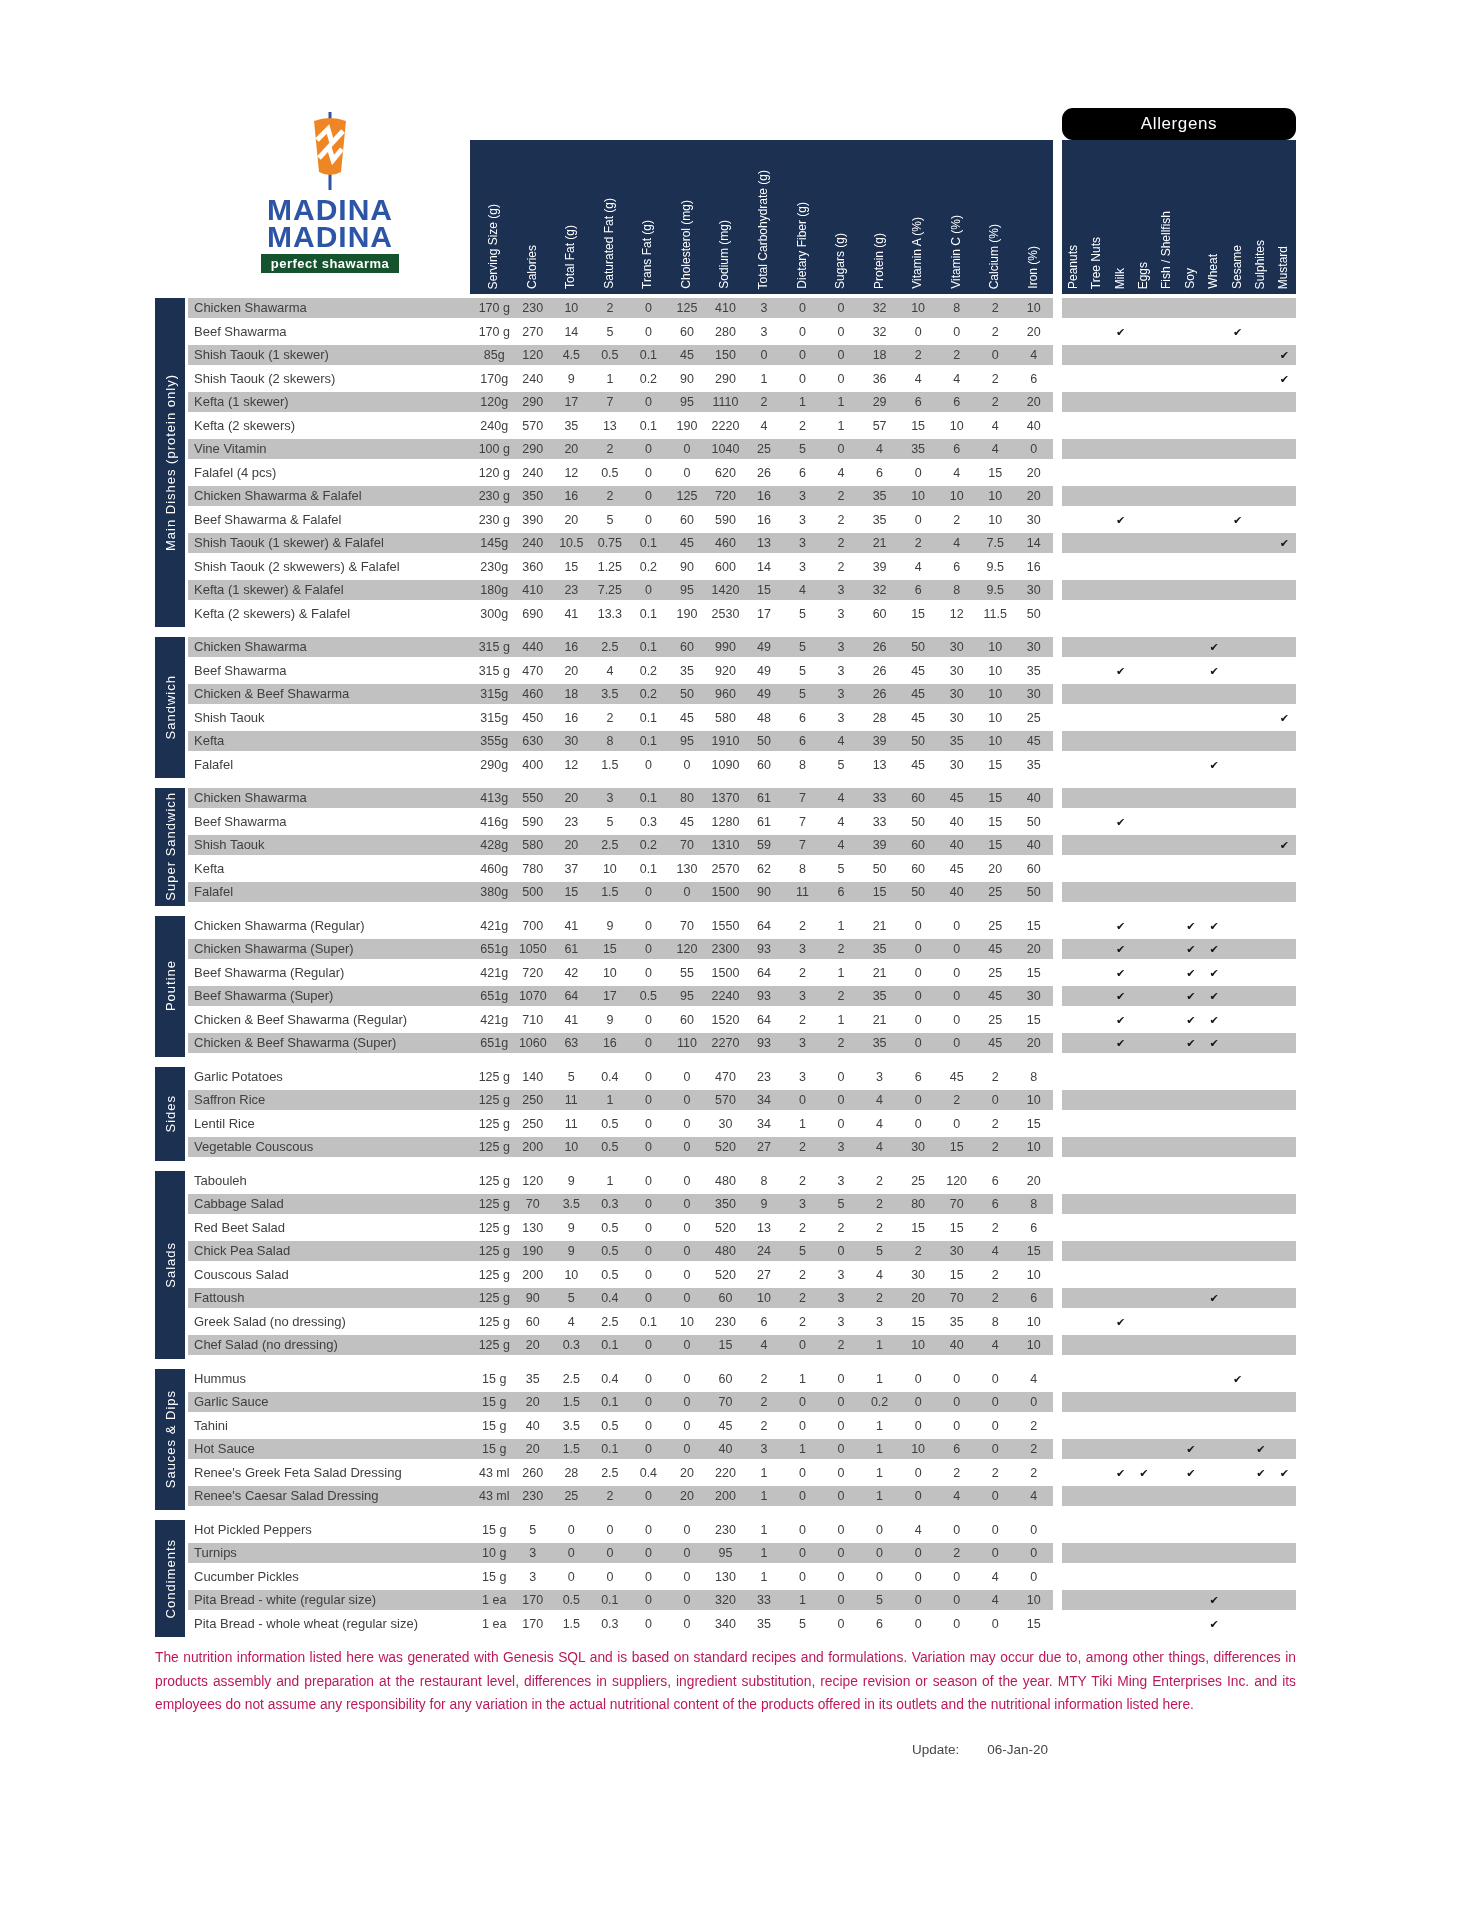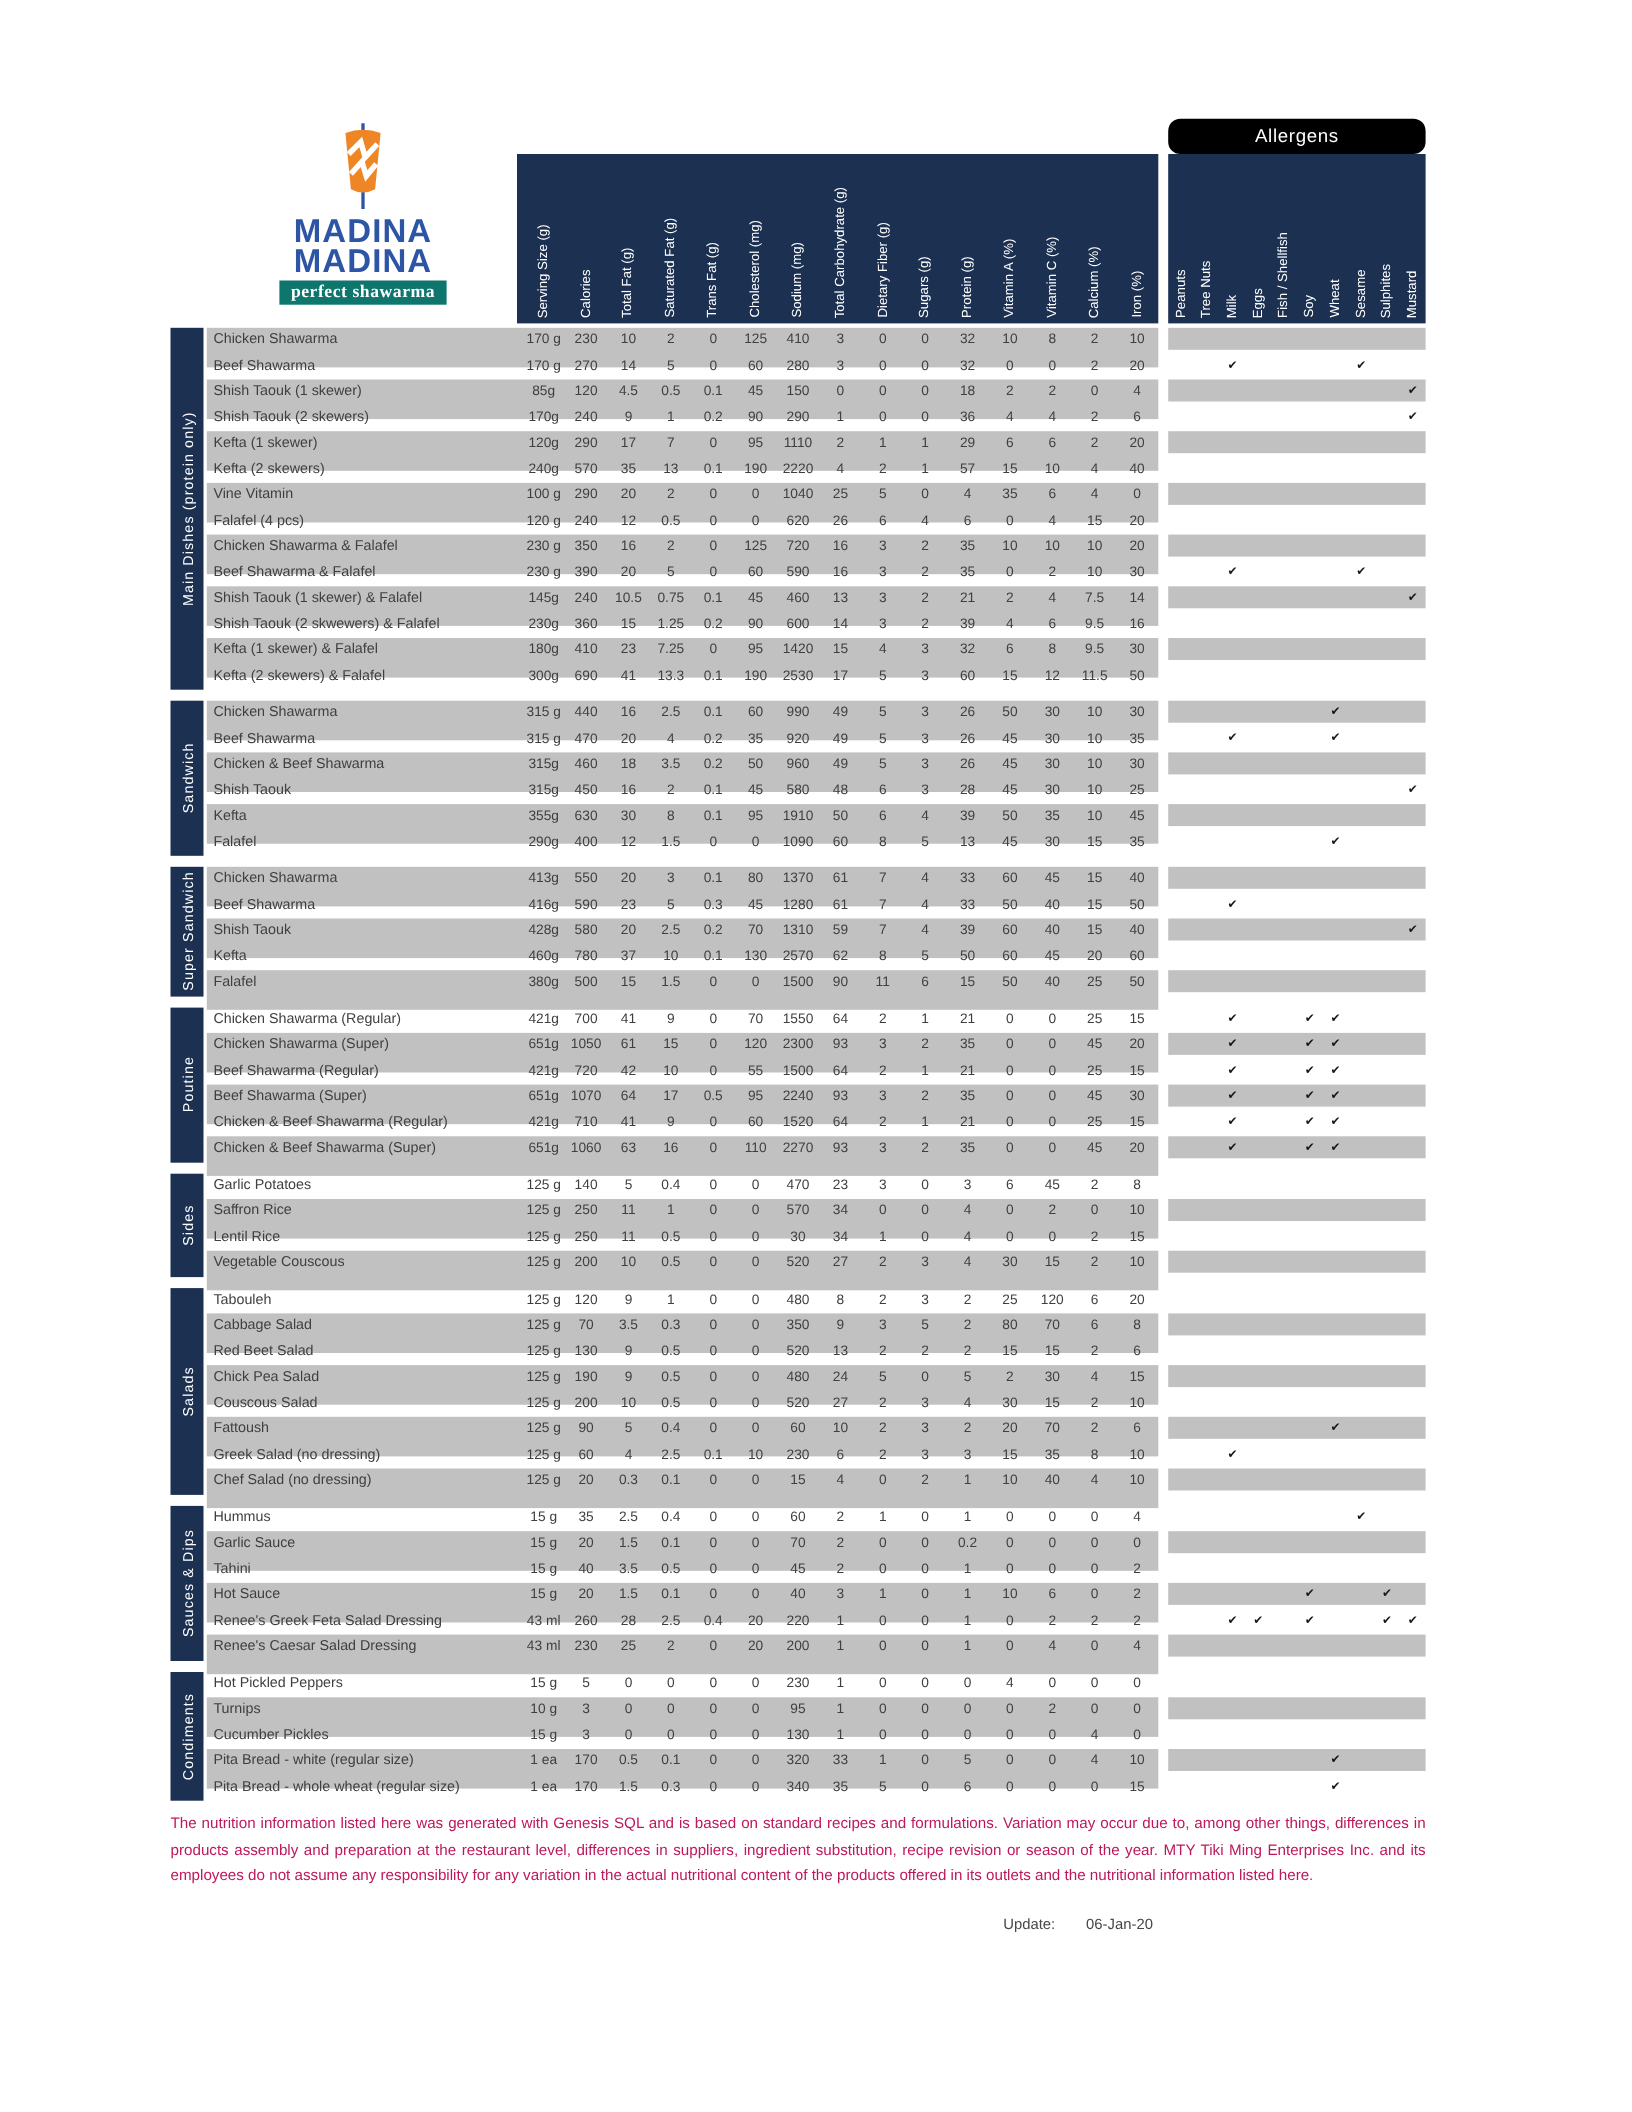--- a/index.html
+++ b/index.html
@@ -14,32 +14,32 @@
   #allerBar{left:1062px;width:234px;border-radius:11px;}
   .hdrnavy{position:absolute;top:140px;height:154px;background:#1c3051;}
   #nutriNavy{left:470px;width:583px;}
   #allerNavy{left:1062px;width:234px;}
   .rotlab{position:absolute;bottom:5px;writing-mode:vertical-rl;transform:rotate(180deg);
           color:#fff;font-size:12px;line-height:15px;white-space:nowrap;}
 
   
   .logo{position:absolute;left:238px;top:110px;width:184px;text-align:center;}
   .logoname{color:#2d55a5;font-weight:bold;font-size:30px;line-height:27px;letter-spacing:1px;}
-  .tagline{display:inline-block;background:#0f766e;color:#fff;font-weight:bold;
-           font-size:16px;padding:2px 10px;margin-top:4px;letter-spacing:.5px;font-family:Liberation Serif, serif;}
+  .tagline{display:inline-block;background:#14532d;color:#fff;font-weight:bold;
+           font-size:13px;padding:2px 10px;margin-top:4px;letter-spacing:.5px;}
 
   
   #tbl{position:absolute;left:155px;top:298px;}
   .section{display:flex;margin-bottom:10px;}
   .seclab{width:30px;margin-right:3px;background:#1c3051;display:flex;
           align-items:center;justify-content:center;}
   .seclab span{writing-mode:vertical-rl;transform:rotate(180deg);color:#fff;
                font-size:13px;letter-spacing:1px;white-space:nowrap;}
   .trow{display:flex;height:23.5px;}
-  .mainb{width:865px;display:flex;height:36px;}
+  .mainb{width:865px;display:flex;height:20px;}
   .gapc{width:9px;height:20px;}
   .allb{width:234px;display:flex;height:20px;}
   .trow.gray .mainb,.trow.gray .allb{background:#c1c1c1;}
   .namec{width:287px;padding-left:6px;font-size:13px;line-height:20px;
          white-space:nowrap;overflow:hidden;box-sizing:border-box;}
   .valc{flex:1;text-align:center;font-size:12.5px;line-height:20px;}
   .alc{flex:1;text-align:center;font-size:11px;line-height:20px;color:#151515;}
 
   
   #foot{position:absolute;left:155px;top:1646px;width:1141px;font-size:13.8px;

